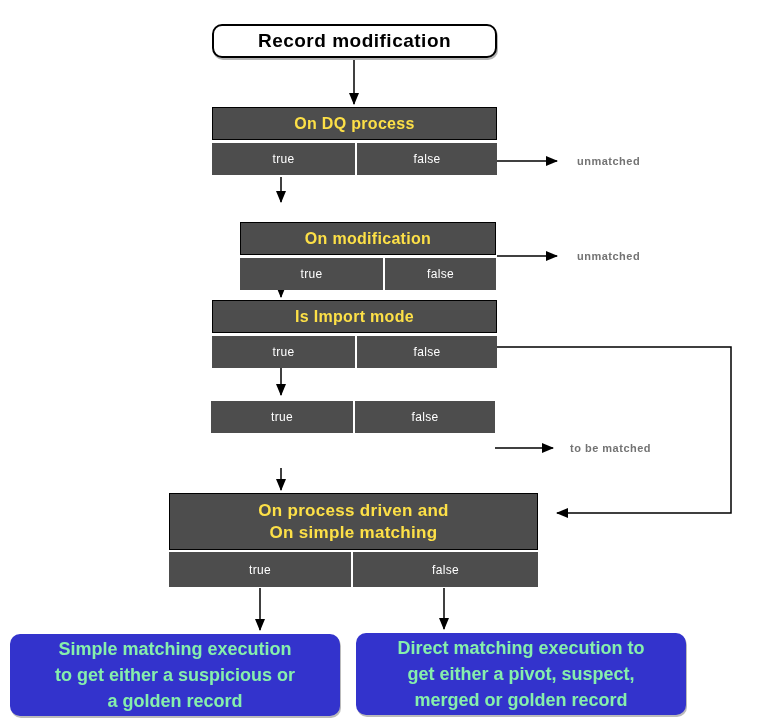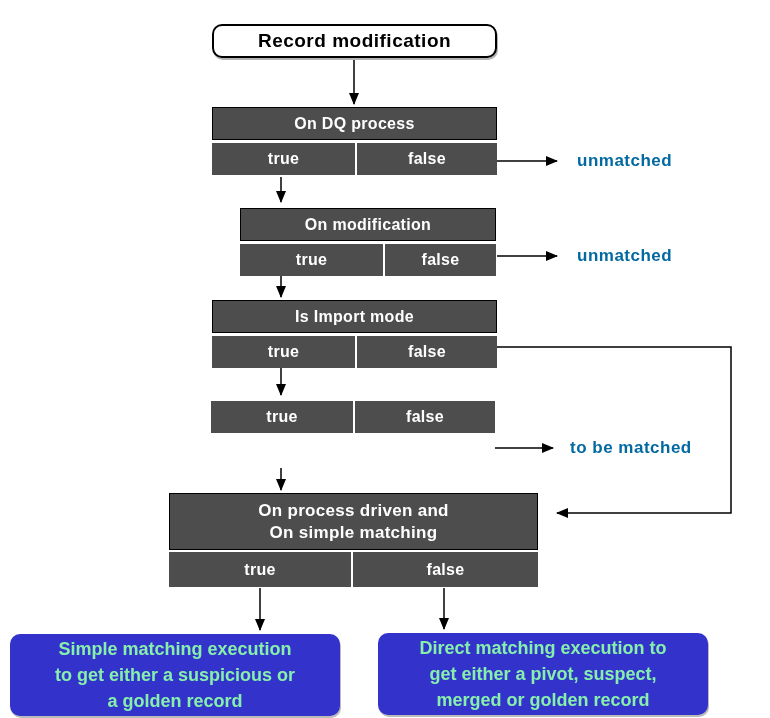--- a/index.html
+++ b/index.html
@@ -25,57 +25,57 @@
     display: flex; align-items: center; justify-content: center;
     font-size: 19px; font-weight: bold; color: #000000;
     letter-spacing: 0.5px;
   }
 
   
   .decision { position: absolute; }
   .d-head {
     background: #4D4D4D;
     border: 1px solid #000000;
-    color: #ffffff;
+    color: #fde047;
     font-size: 16px; font-weight: bold;
     height: 33px;
     display: flex; align-items: center; justify-content: center;
     text-align: center;
     white-space: pre-line;
     line-height: 1.25;
     letter-spacing: 0.3px;
   }
   .d-row { display: flex; margin-top: 3px; height: 32px; }
   .d-cell {
     background: #4D4D4D;
     color: #ffffff;
-    font-size: 16px; font-weight: bold;
+    font-size: 12px; font-weight: normal;
     display: flex; align-items: center; justify-content: center;
     letter-spacing: 0.3px;
   }
   .d-cell.true-cell { margin-right: 2px; }
   .d-cell.false-cell { flex: 1; }
 
   .b1 { left: 212px; top: 107px; width: 285px; }
   .b1 .true-cell { width: 143px; }
-  .b2 { left: 212px; top: 208px; width: 284px; padding-left: 28px; }
+  .b2 { left: 212px; top: 222px; width: 284px; padding-left: 28px; }
   .b2 .true-cell { width: 143px; }
   .b3 { left: 212px; top: 300px; width: 285px; }
   .b3 .true-cell { width: 143px; }
   .b4 { left: 211px; top: 398px; width: 284px; }
   .b4 .true-cell { width: 142px; }
   .b5 { left: 169px; top: 493px; width: 369px; }
   .b5 .d-head { height: 57px; font-size: 17px; }
   .b5 .d-row { margin-top: 2px; height: 35px; }
   .b5 .true-cell { width: 182px; }
 
   
   .side-label {
     position: absolute;
-    font-size: 17px; font-weight: bold; color: #0369a1;
+    font-size: 11px; font-weight: bold; color: #737373;
     height: 22px; line-height: 22px;
     letter-spacing: 0.5px;
     white-space: nowrap;
   }
   .lbl-unmatched-1 { left: 577px; top: 150px; }
   .lbl-unmatched-2 { left: 577px; top: 245px; }
   .lbl-to-be-matched { left: 570px; top: 437px; }
 
   
   .result {
@@ -85,21 +85,21 @@
     border-radius: 10px;
     box-shadow: 1px 2px 0 rgba(120,120,120,0.5);
     color: #86efac;
     font-size: 18px; font-weight: bold;
     line-height: 26px;
     display: flex; align-items: center; justify-content: center;
     text-align: center;
     white-space: pre-line;
   }
   .result-left { left: 10px; top: 634px; }
-  .result-right { left: 378px; top: 633px; }
+  .result-right { left: 356px; top: 633px; }
 </style>
 </head>
 <body>
 
 <div class="canvas">
 
   <svg class="connectors" width="770" height="718" viewBox="0 0 770 718">
     <defs>
       <marker id="ah" markerWidth="13" markerHeight="11" refX="11" refY="5" orient="auto" markerUnits="userSpaceOnUse">
         <path d="M0,0 L12,5 L0,10 Z" fill="#000000"></path>

